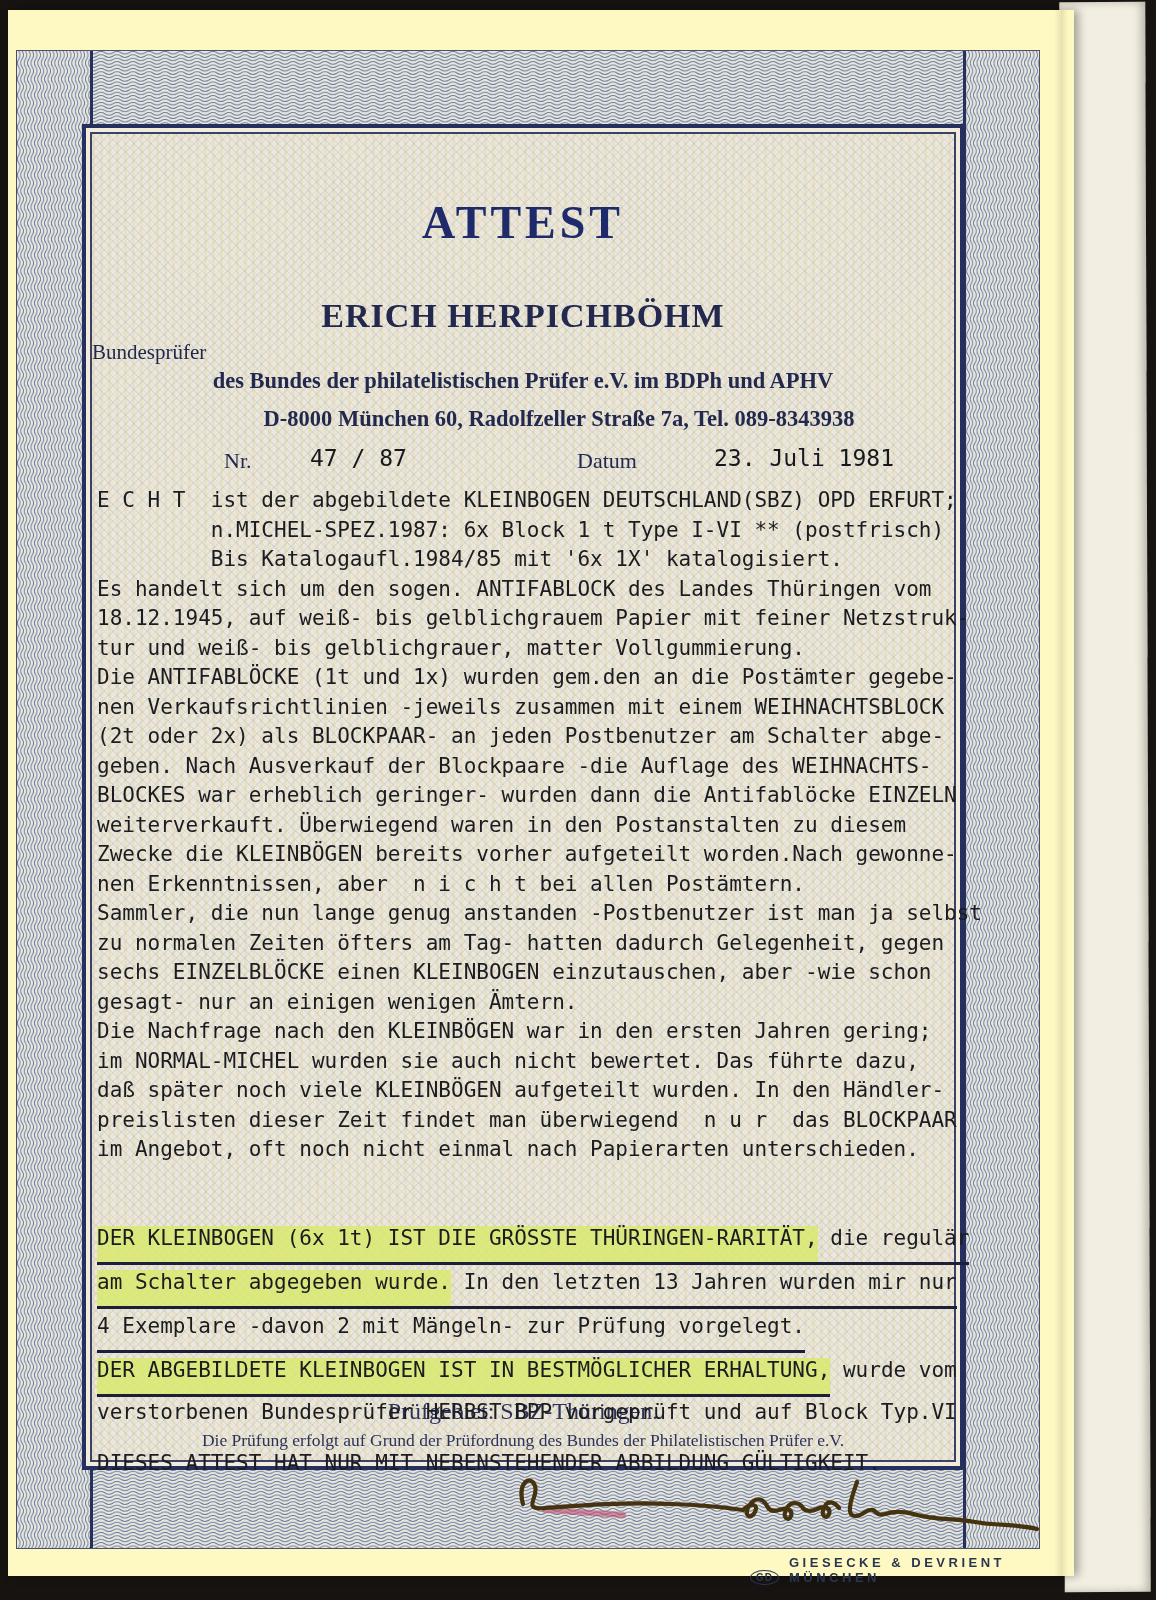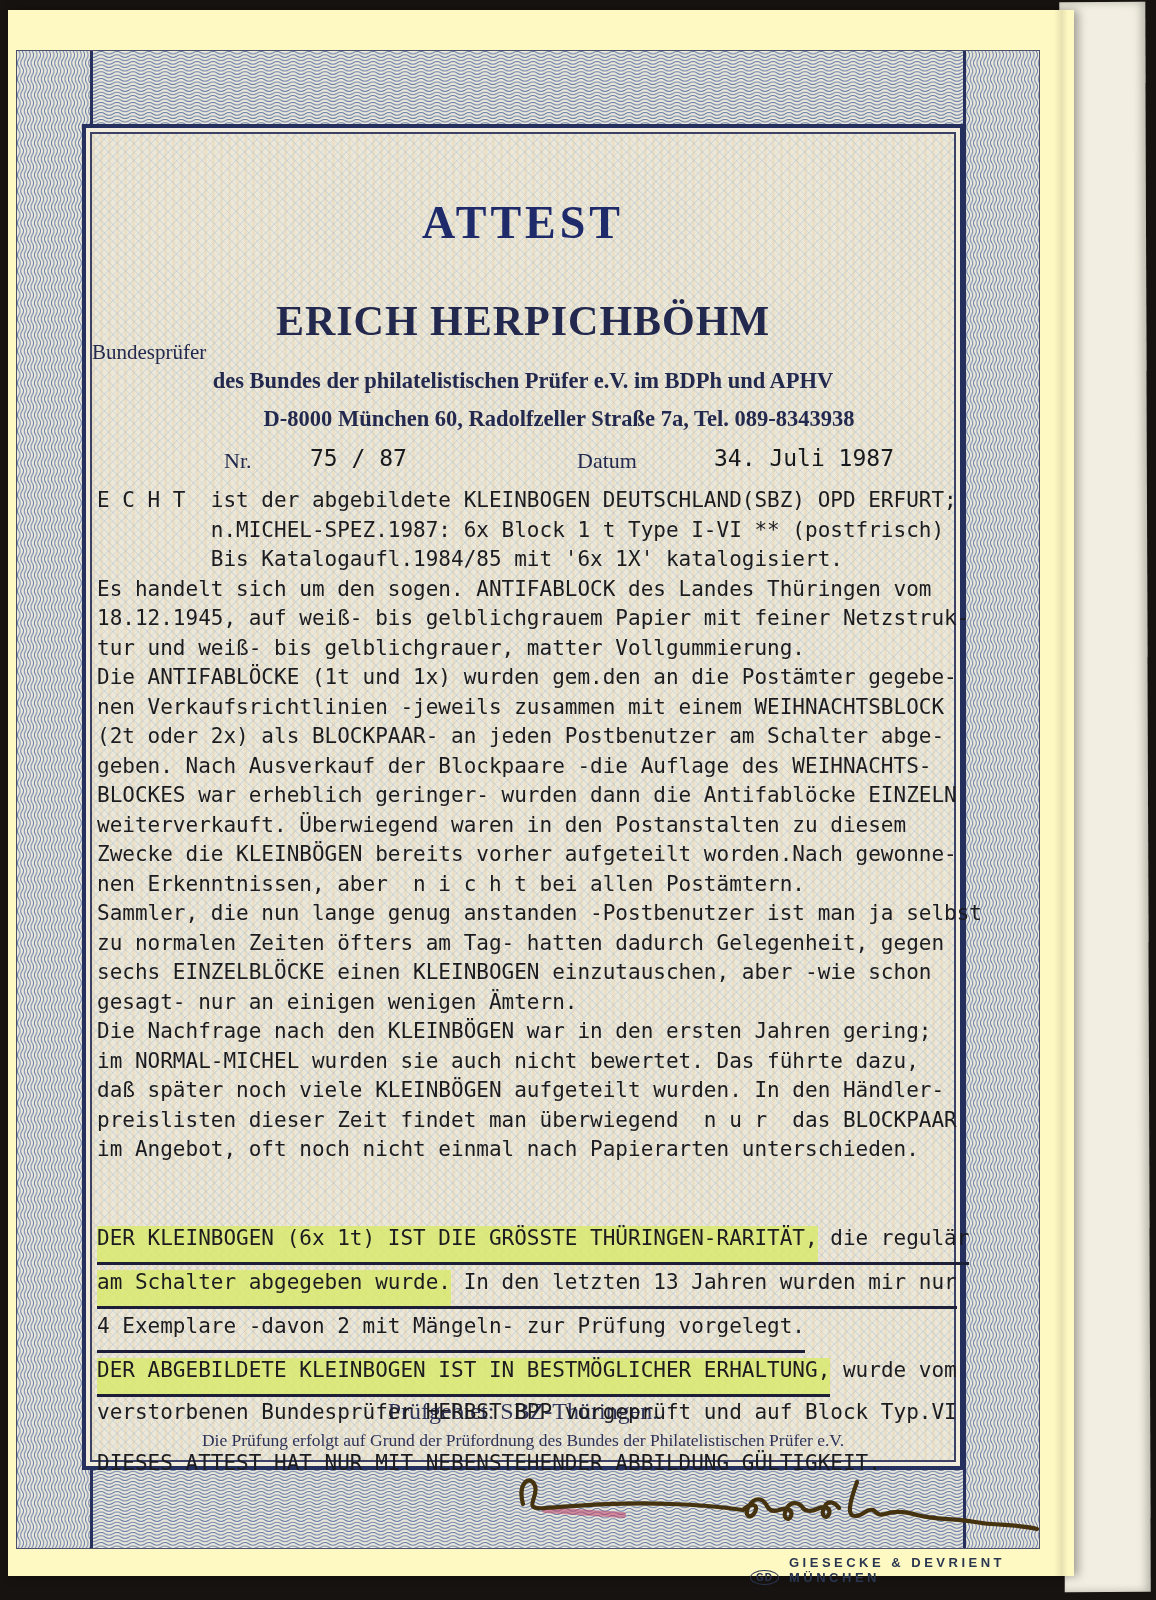--- a/index.html
+++ b/index.html
@@ -50,21 +50,21 @@
       repeating-linear-gradient(135deg, rgba(148,178,214,.22) 0 1.2px, rgba(0,0,0,0) 1.2px 6px),
       repeating-linear-gradient(90deg, rgba(233,204,150,.26) 0 3px, rgba(0,0,0,0) 3px 8px);
   }
   
   .h-attest{
     position:absolute;top:62px;left:0;width:100%;text-align:center;
     font-size:46px;font-weight:bold;letter-spacing:4px;color:#1e2a6a;
   }
   .h-name{
     position:absolute;top:163px;left:0;width:100%;text-align:center;
-    font-size:42px;font-weight:bold;letter-spacing:1px;color:#23294e;
+    font-size:34px;font-weight:bold;letter-spacing:1px;color:#23294e;
   }
   .h-role{
     position:absolute;top:206px;left:0;width:100%;
     font-size:21px;color:#23294e;
   }
   .h-assoc{
     position:absolute;top:234px;left:0;width:100%;text-align:center;
     font-size:22.5px;font-weight:bold;color:#23294e;
   }
   .h-addr{
@@ -150,23 +150,23 @@
   </div>
 
   <div class="inner-panel">
     <div class="h-attest">ATTEST</div>
     <div class="h-name">ERICH HERPICHBÖHM</div>
     <div class="h-role">Bundesprüfer</div>
     <div class="h-assoc">des Bundes der philatelistischen Prüfer e.V. im BDPh und APHV</div>
     <div class="h-addr">D-8000 München 60, Radolfzeller Straße 7a, Tel. 089-8343938</div>
 
     <span class="h-label lbl-nr">Nr.</span>
-    <span class="h-value val-nr">75 / 87</span>
+    <span class="h-value val-nr">47 / 87</span>
     <span class="h-label lbl-datum">Datum</span>
-    <span class="h-value val-datum">34. Juli 1987</span>
+    <span class="h-value val-datum">23. Juli 1981</span>
 
     <div class="typed typed-main"><div>E C H T  ist der abgebildete KLEINBOGEN DEUTSCHLAND(SBZ) OPD ERFURT;</div><div>         n.MICHEL-SPEZ.1987: 6x Block 1 t Type I-VI ** (postfrisch)</div><div>         Bis Katalogaufl.1984/85 mit '6x 1X' katalogisiert.</div><div>Es handelt sich um den sogen. ANTIFABLOCK des Landes Thüringen vom</div><div>18.12.1945, auf weiß- bis gelblichgrauem Papier mit feiner Netzstruk-</div><div>tur und weiß- bis gelblichgrauer, matter Vollgummierung.</div><div>Die ANTIFABLÖCKE (1t und 1x) wurden gem.den an die Postämter gegebe-</div><div>nen Verkaufsrichtlinien -jeweils zusammen mit einem WEIHNACHTSBLOCK</div><div>(2t oder 2x) als BLOCKPAAR- an jeden Postbenutzer am Schalter abge-</div><div>geben. Nach Ausverkauf der Blockpaare -die Auflage des WEIHNACHTS-</div><div>BLOCKES war erheblich geringer- wurden dann die Antifablöcke EINZELN</div><div>weiterverkauft. Überwiegend waren in den Postanstalten zu diesem</div><div>Zwecke die KLEINBÖGEN bereits vorher aufgeteilt worden.Nach gewonne-</div><div>nen Erkenntnissen, aber  n i c h t bei allen Postämtern.</div><div>Sammler, die nun lange genug anstanden -Postbenutzer ist man ja selbst</div><div>zu normalen Zeiten öfters am Tag- hatten dadurch Gelegenheit, gegen</div><div>sechs EINZELBLÖCKE einen KLEINBOGEN einzutauschen, aber -wie schon</div><div>gesagt- nur an einigen wenigen Ämtern.</div><div>Die Nachfrage nach den KLEINBÖGEN war in den ersten Jahren gering;</div><div>im NORMAL-MICHEL wurden sie auch nicht bewertet. Das führte dazu,</div><div>daß später noch viele KLEINBÖGEN aufgeteilt wurden. In den Händler-</div><div>preislisten dieser Zeit findet man überwiegend  n u r  das BLOCKPAAR</div><div>im Angebot, oft noch nicht einmal nach Papierarten unterschieden.</div></div>
     <div class="typed typed-emph"><div><span class="hl ul">DER KLEINBOGEN (6x 1t) IST DIE GRÖSSTE THÜRINGEN-RARITÄT,</span><span class="ul"> die regulär</span></div><div><span class="hl ul">am Schalter abgegeben wurde.</span><span class="ul"> In den letzten 13 Jahren wurden mir nur</span></div><div><span class="ul">4 Exemplare -davon 2 mit Mängeln- zur Prüfung vorgelegt.</span></div><div><span class="hl ul">DER ABGEBILDETE KLEINBOGEN IST IN BESTMÖGLICHER ERHALTUNG,</span><span> wurde vom</span></div></div>
 
     <div class="preprint pp-field">Prüfgebiet: SBZ-Thüringen.</div>
     <div class="preprint pp-footer">Die Prüfung erfolgt auf Grund der Prüfordnung des Bundes der Philatelistischen Prüfer e.V.</div>
 
     <div class="closing typed">
       <div class="c-line c1">verstorbenen Bundesprüfer HERBST BPP vorgeprüft und auf Block Typ.VI</div>
       <div class="c-line c3">DIESES ATTEST HAT NUR MIT NEBENSTEHENDER ABBILDUNG GÜLTIGKEIT.</div>

